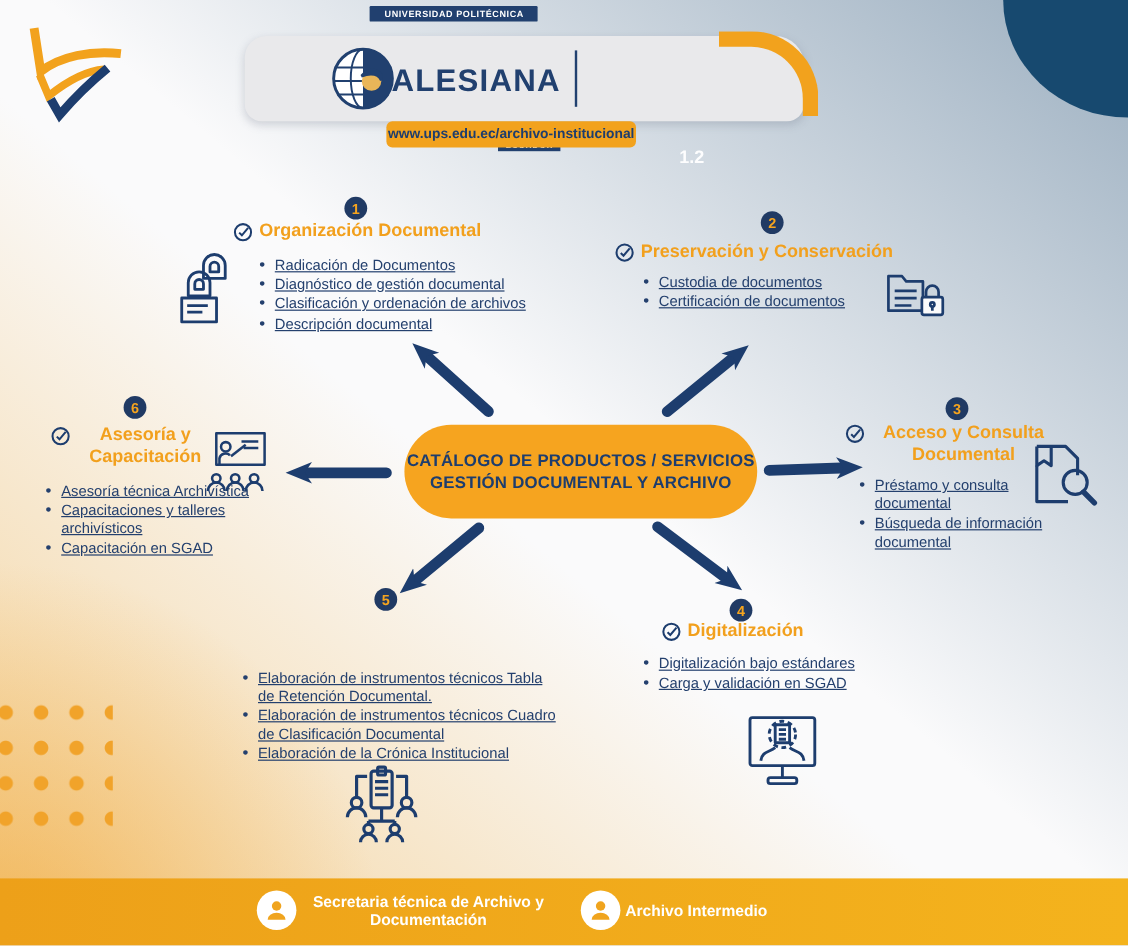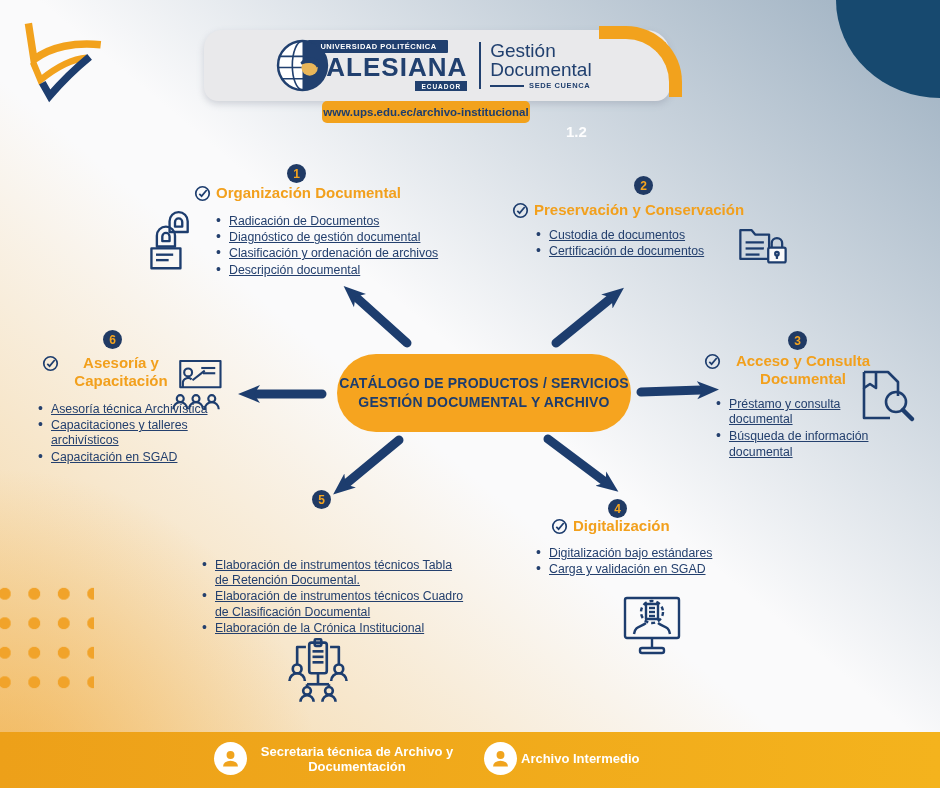--- a/index.html
+++ b/index.html
@@ -16,21 +16,21 @@
   .corner-navy{position:absolute;top:0;right:0;width:104px;height:98px;background:#17496F;border-bottom-left-radius:100% 100%;}
   .dots{position:absolute;left:-10px;top:579px;width:104px;height:118px;
     background-image:radial-gradient(circle,#F1A32A 5.6px,rgba(241,163,42,0) 6.4px);
     background-size:29.5px 29.5px;}
   .swoosh{position:absolute;left:8px;top:16px;width:102px;height:102px;}
   
   .band{position:absolute;left:204px;top:30px;width:466px;height:71px;background:#E9E9EB;border-radius:18px 24px 14px 14px;box-shadow:0 3px 7px rgba(110,120,135,.28);display:flex;align-items:center;padding-left:74px;box-sizing:border-box;}
   .arc{position:absolute;left:599px;top:26px;width:83px;height:71px;
     border-top:13px solid #F2A21D;border-right:13px solid #F2A21D;border-top-right-radius:56px;box-sizing:border-box;}
   .globe{position:absolute;left:276px;top:39px;width:53px;height:53px;}
-  .brandtxt{display:flex;flex-direction:column;margin-left:30px;}
+  .brandtxt{display:flex;flex-direction:column;margin-left:30px;gap:35px;}
   .brand-top{background:#21406F;color:#fff;font-size:7.5px;font-weight:bold;letter-spacing:.5px;padding:2px 5px 2px 6px;text-align:center;width:140px;box-sizing:border-box;border-radius:1px;}
   .brand-name{color:#21406F;font-size:26px;font-weight:bold;letter-spacing:1px;line-height:26px;margin-top:1px;}
   .brand-country{align-self:flex-end;background:#21406F;color:#fff;font-size:6.5px;font-weight:bold;letter-spacing:1px;padding:1.5px 6px;margin-top:1px;}
   .vdiv{width:2px;height:47px;background:#21406F;margin:0 9px 0 12px;}
   .dept{display:flex;flex-direction:column;color:#21406F;}
   .dept-line{font-size:19px;line-height:19px;font-weight:500;}
   .dept-sub-row{display:flex;align-items:center;margin-top:2px;width:100px;}
   .dept-sub-rule{flex:1;height:2px;background:#21406F;margin-right:5px;}
   .dept-sub{font-size:7.5px;font-weight:bold;letter-spacing:.6px;color:#21406F;}
   .urlpill{position:absolute;left:322px;top:101px;width:208px;height:22px;background:#F2A21D;border-radius:5px;display:flex;align-items:center;justify-content:center;color:#1D3D6E;font-weight:bold;font-size:11.5px;}
@@ -79,28 +79,20 @@
     <path d="M37 72 L45 86 C63 65 77 53 88 44" stroke="#1D3D6E" stroke-width="8" fill="none"></path>
   </svg>
 
   <div class="band">
     <div class="brandtxt">
       <div class="brand-top">UNIVERSIDAD POLITÉCNICA</div>
       <div class="brand-name">SALESIANA</div>
       <div class="brand-country">ECUADOR</div>
     </div>
     <div class="vdiv"></div>
-    <div class="dept">
-      <div class="dept-line">Gestión</div>
-      <div class="dept-line">Documental</div>
-      <div class="dept-sub-row">
-        <div class="dept-sub-rule"></div>
-        <div class="dept-sub">SEDE CUENCA</div>
-      </div>
-    </div>
   </div>
   <svg class="globe" viewBox="0 0 52 52">
     <circle cx="26" cy="26" r="24" fill="#fff" stroke="#21406F" stroke-width="2.4"></circle>
     <ellipse cx="26" cy="26" rx="10" ry="24" fill="none" stroke="#21406F" stroke-width="1.6"></ellipse>
     <line x1="3" y1="17" x2="49" y2="17" stroke="#21406F" stroke-width="1.6"></line>
     <line x1="2" y1="28" x2="50" y2="28" stroke="#21406F" stroke-width="1.6"></line>
     <line x1="5" y1="39" x2="47" y2="39" stroke="#21406F" stroke-width="1.6"></line>
     <path d="M26 2 a24 24 0 0 1 0 48 z" fill="#21406F"></path>
     <circle cx="33" cy="28" r="8" fill="#E9B659"></circle>
     <path d="M24 23 q9 -10 18 -1 q1 5 -2 6 q-3 -7 -15 -3 z" fill="#21406F"></path>

